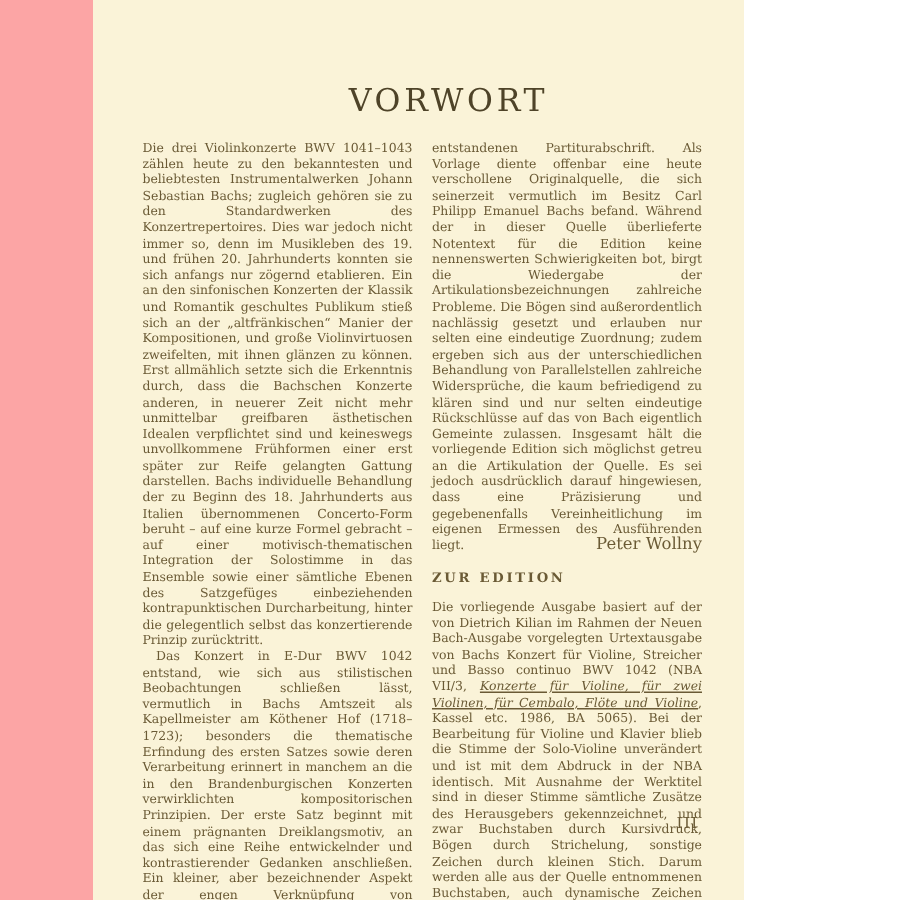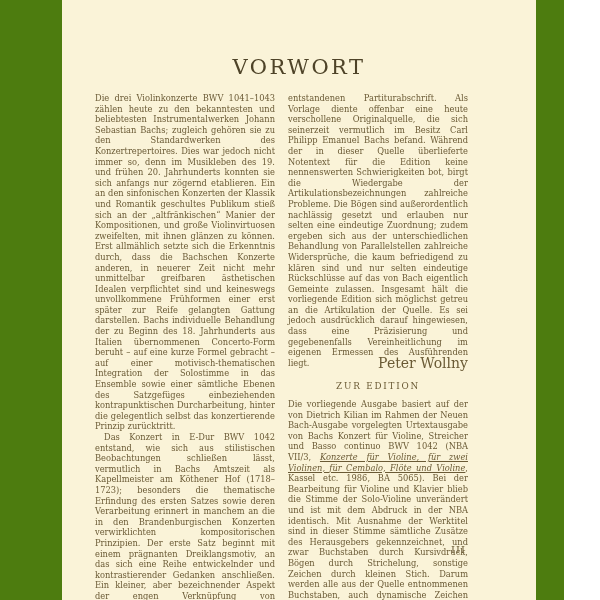--- a/index.html
+++ b/index.html
@@ -3,21 +3,21 @@
 <meta charset="utf-8">
 <style>
   :root{
     --paper:#faf3d8;
     --ink:#6a5a35;
     --title-ink:#4e4328;
   }
   html,body{margin:0;padding:0;}
   body{background:#ffffff;font-family:"DejaVu Serif", serif;}
   #screen{
-    position:relative;width:564px;height:600px;background:#4d7c0f;overflow:hidden;
+    position:relative;width:496px;height:600px;background:#fca5a5;overflow:hidden;
   }
   .page{
     position:absolute;left:62px;top:0;width:474px;height:600px;
     background:var(--paper);
   }
   .title{
     position:absolute;left:0;top:55px;width:474px;
     text-align:center;
     font-size:21px;letter-spacing:2.5px;
     color:var(--title-ink);
@@ -30,28 +30,27 @@
     text-align:justify;
     hyphens:auto;-webkit-hyphens:auto;
   }
   .col-left{left:33px;}
   .col-right{left:226px;}
   .para{margin:0;}
   .para.indent{text-indent:9px;}
   .it{font-style:italic;text-decoration:underline;}
   .signature{
     text-align:right;margin-top:-10.6px;
-    font-size:14px;line-height:10.6px;color:var(--ink);
+    font-size:11px;line-height:10.6px;color:var(--ink);
   }
   .section-heading{
-    text-align:center;
     font-size:8.8px;letter-spacing:1.8px;
     margin:13px 0 7px 0;
     color:var(--ink);
-    font-weight:normal;
+    font-weight:bold;
   }
   .page-number{
     position:absolute;left:389px;top:544px;
     font-size:10px;letter-spacing:1px;
     color:var(--ink);
   }
 </style>
 </head>
 <body>
 

